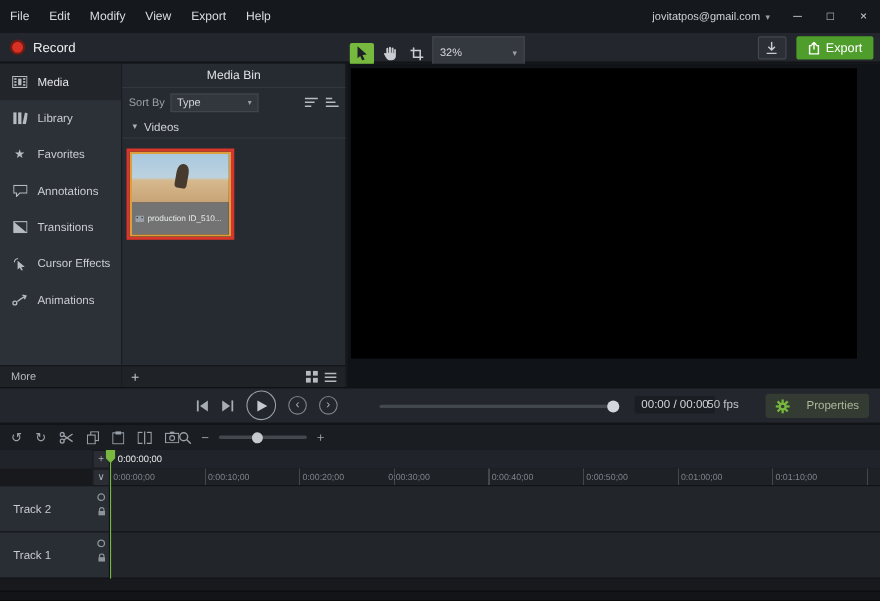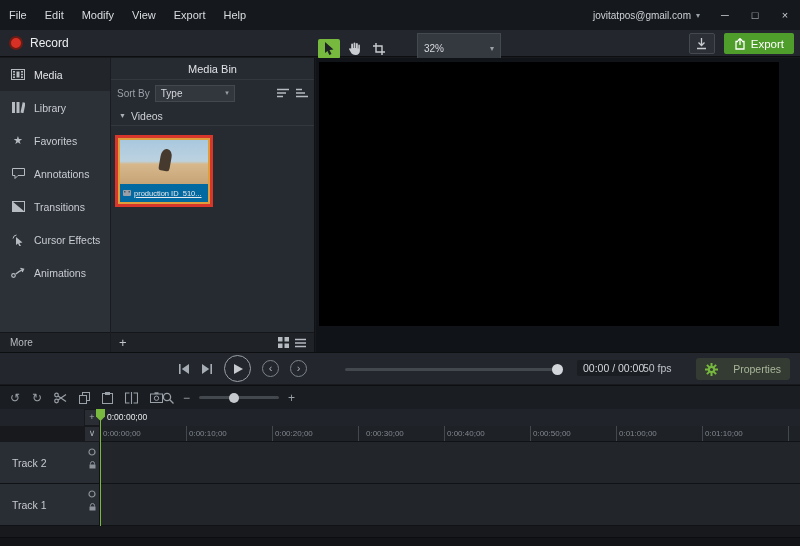--- a/index.html
+++ b/index.html
@@ -18,21 +18,21 @@
   .winbtn { width:30px; height:30px; display:flex; align-items:center; justify-content:center; font-size:11px; color:#c9ccd0; }
 
   
   .toolbar { position:absolute; top:30px; left:0; right:0; height:27px; background:#23272d; border-bottom:1px solid #0c0e10; }
   .record { position:absolute; left:9px; top:0; height:100%; display:flex; align-items:center; gap:7px; }
   .record-dot { width:14px; height:14px; border-radius:50%; background:#d93025; border:2px solid #6e1b14; }
   .record-label { font-size:12px; color:#eceef0; }
   .tools { position:absolute; left:318px; top:3px; display:flex; align-items:center; gap:3px; }
   .tool { width:22px; height:20px; display:flex; align-items:center; justify-content:center; border-radius:2px; }
   .tool.selected { background:#76b93e; }
-  .zoom-dd { margin-left:24px; width:84px; height:31px; background:#34383f; border:1px solid #44484f; display:flex; align-items:center; justify-content:space-between; padding:0 6px; font-size:10px; color:#d6d9dc; }
+  .zoom-dd { margin-left:0; width:84px; height:31px; background:#34383f; border:1px solid #44484f; display:flex; align-items:center; justify-content:space-between; padding:0 6px; font-size:10px; color:#d6d9dc; }
   .zoom-dd .caret { font-size:8px; color:#9aa0a7; }
   .right-actions { position:absolute; right:6px; top:3px; display:flex; align-items:center; gap:9px; }
   .dl-btn { width:26px; height:21px; background:#2c3036; border:1px solid #44484f; border-radius:2px; display:flex; align-items:center; justify-content:center; }
   .export-btn { height:21px; background:#4f9e2c; border-radius:2px; color:#fff; display:flex; align-items:center; gap:5px; padding:0 10px; font-size:11.5px; }
 
   
   .main { position:absolute; top:58px; left:0; right:0; height:294px; }
   .sidebar { position:absolute; left:0; top:0; bottom:0; width:110px; background:#2c3037; }
   .side-item { height:33px; display:flex; align-items:center; gap:8px; padding-left:10px; font-size:10.5px; color:#c9cdd2; }
   .side-item.selected { background:#222529; color:#e4e6e9; }
@@ -45,21 +45,21 @@
   .mb-sortrow { height:26px; display:flex; align-items:center; gap:5px; padding:0 6px; font-size:10px; color:#9aa0a7; }
   .mb-dropdown { width:80px; height:17px; background:#32363d; border:1px solid #43474e; display:flex; align-items:center; justify-content:space-between; padding:0 5px; font-size:10px; color:#d5d8db;gap:40px; }
   .mb-dropdown .caret { font-size:7px; color:#9aa0a7; }
   .mb-viewbtns { margin-left:auto; display:flex; gap:7px; align-items:center; }
   .mb-section { height:20px; display:flex; align-items:center; gap:5px; padding-left:8px; font-size:10.5px; color:#ced2d6; border-bottom:1px solid #33373e; }
   .mb-section .caret { font-size:7px; color:#aab0b6; }
   .clip { margin:9px 0 0 4px; width:98px; border:3px solid #d8362a; display:inline-block; }
   .clip-inner { border:2px solid #df9e3c; width:92px; background:#101316; }
   .clip-thumb { width:88px; height:44px; background:linear-gradient(#a9c8de 0%, #bcd2e0 48%, #d6b88c 55%, #c7a477 100%); position:relative; }
   .silhouette { position:absolute; left:40px; top:9px; width:11px; height:22px; background:#453a2d; border-radius:45% 45% 25% 25% / 35% 35% 15% 15%; transform:rotate(10deg); }
-  .clip-caption { height:18px; background:#0369a1; display:flex; align-items:center; gap:3px; padding:0 3px; font-size:7.5px; color:#e8eaec; white-space:nowrap; overflow:hidden;text-decoration:underline; }
+  .clip-caption { height:29px; background:#737373; display:flex; align-items:center; gap:3px; padding:0 3px; font-size:7.5px; color:#e8eaec; white-space:nowrap; overflow:hidden; }
   .mb-bottom { position:absolute; bottom:0; left:0; width:100%; height:20px; background:#1f2227; border-top:1px solid #14161a; display:flex; align-items:center; justify-content:space-between; padding:0 8px; }
   .addbtn { font-size:13px; color:#c2c6cb; line-height:1; }
   .gridbtns { display:flex; gap:6px; align-items:center; }
 
   .canvas-wrap { position:absolute; left:316px; top:0; right:0; bottom:0; background:#101317; }
   .canvas { position:absolute; left:3px; top:4px; width:460px; height:264px; background:#000; }
 
   
   .playbar { position:absolute; top:352px; left:0; right:0; height:32px; background:#23272d; border-top:1px solid #0c0e10; }
   .pb-controls { position:absolute; left:178px; top:0; height:100%; display:flex; align-items:center; gap:11px; }
@@ -415,21 +415,21 @@
     <div class="tl-topstrip"></div>
     <span class="playhead-label">0:00:00;00</span>
     <div class="tl-zoombtns">
       <span class="tl-zoombtn">+</span>
       <span class="tl-zoombtn">∨</span>
     </div>
     <div class="tl-ruler">
       <span class="tick-label" style="left:3px">0:00:00;00</span>
       <span class="tick-label" style="left:89px">0:00:10;00</span>
       <span class="tick-label" style="left:175px">0:00:20;00</span>
-      <span class="tick-label" style="left:266px">0:00:30;00</span>
+      <span class="tick-label" style="left:253px">0:00:30;00</span>
       <span class="tick-label" style="left:347px">0:00:40;00</span>
       <span class="tick-label" style="left:433px">0:00:50;00</span>
       <span class="tick-label" style="left:519px">0:01:00;00</span>
       <span class="tick-label" style="left:605px">0:01:10;00</span>
     </div>
     <div class="tracks">
       <div class="track">
         <div class="track-body"></div>
         <div class="track-head">
           <span class="track-name">Track 2</span>

